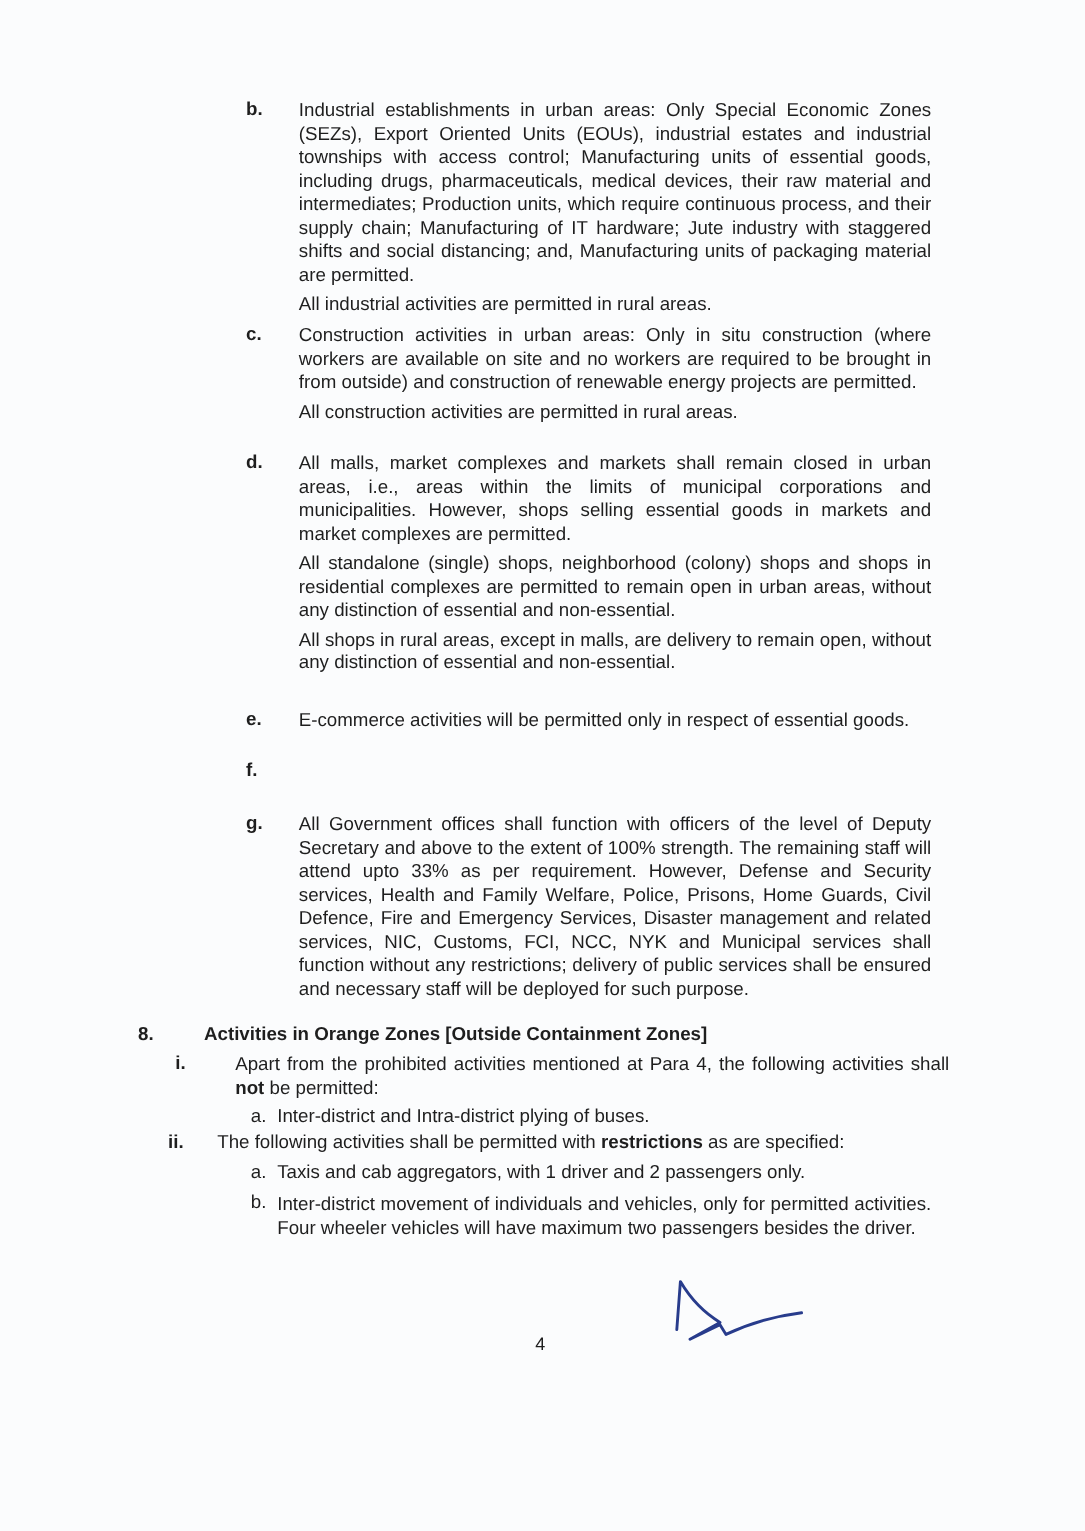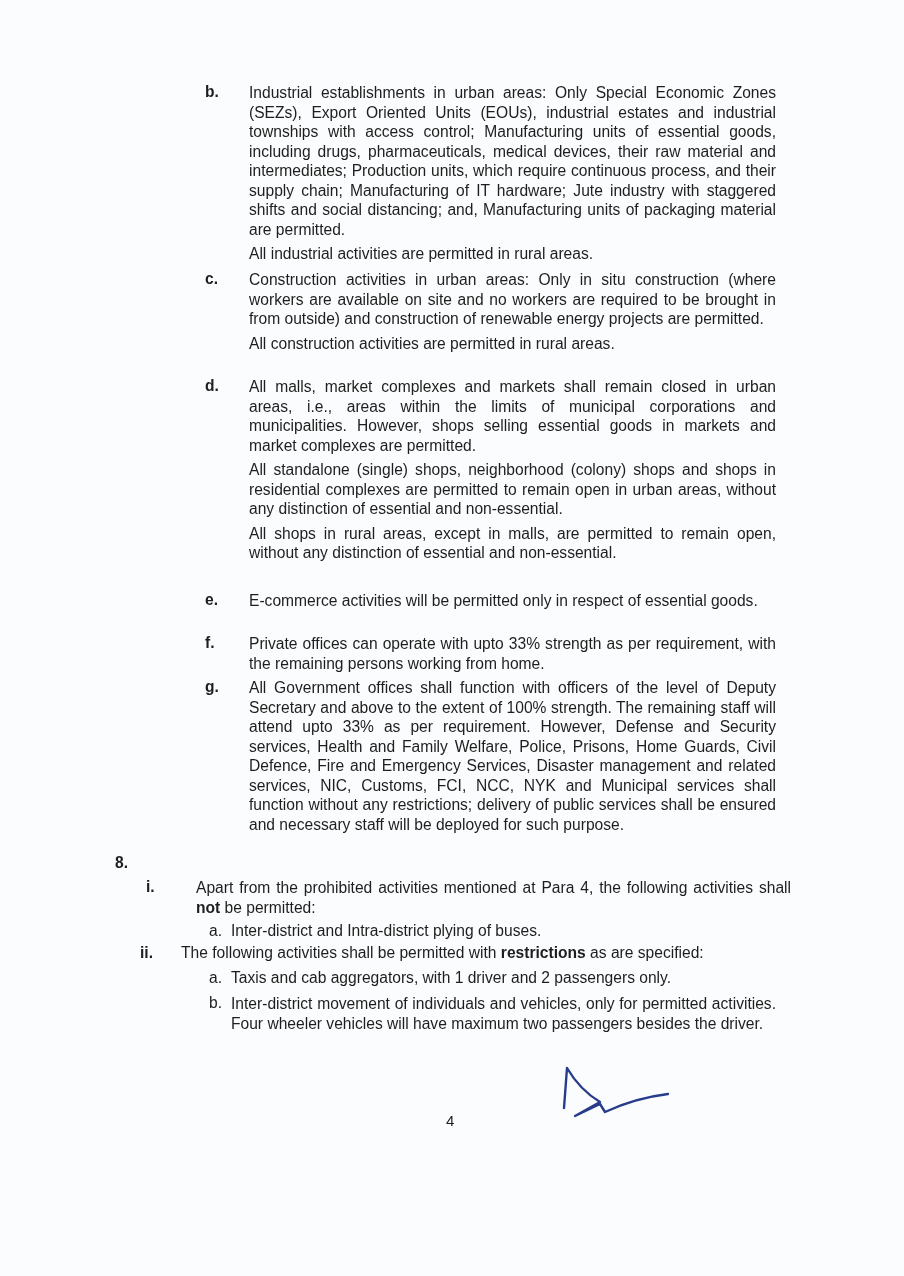--- a/index.html
+++ b/index.html
@@ -40,46 +40,44 @@
       <p>Construction activities in urban areas: Only in situ construction (where workers are available on site and no workers are required to be brought in from outside) and construction of renewable energy projects are permitted.</p>
       <p>All construction activities are permitted in rural areas.</p>
     </div>
   </div>
 
   <div class="item" style="top:377px;">
     <span class="lbl">d.</span>
     <div class="body">
       <p>All malls, market complexes and markets shall remain closed in urban areas, i.e., areas within the limits of municipal corporations and municipalities. However, shops selling essential goods in markets and market complexes are permitted.</p>
       <p>All standalone (single) shops, neighborhood (colony) shops and shops in residential complexes are permitted to remain open in urban areas, without any distinction of essential and non-essential.</p>
-      <p>All shops in rural areas, except in malls, are permitted to remain open, without any distinction of essential and non-essential.</p>
+      <p>All shops in rural areas, except in malls, are delivery to remain open, without any distinction of essential and non-essential.</p>
     </div>
   </div>
 
   <div class="item" style="top:591px;">
     <span class="lbl">e.</span>
     <div class="body">
       <p>E-commerce activities will be permitted only in respect of essential goods.</p>
     </div>
   </div>
 
   <div class="item" style="top:634px;">
     <span class="lbl">f.</span>
-    <div class="body">
-      <p>Private offices can operate with upto 33% strength as per requirement, with the remaining persons working from home.</p>
-    </div>
   </div>
 
   <div class="item" style="top:678px;">
     <span class="lbl">g.</span>
     <div class="body">
       <p>All Government offices shall function with officers of the level of Deputy Secretary and above to the extent of 100% strength.  The remaining staff will attend upto 33% as per requirement.  However, Defense and Security services, Health and Family Welfare, Police, Prisons, Home Guards, Civil Defence, Fire and Emergency Services, Disaster management and related services, NIC, Customs, FCI, NCC, NYK and Municipal services shall function without any restrictions; delivery of public services shall be ensured and necessary staff will be deployed for such purpose.</p>
     </div>
   </div>
 
   <div class="sec bold" style="left:115px; top:854px;">8.</div>
+  <div class="sec bold" style="left:170px; top:854px;">Activities in Orange Zones [Outside Containment Zones]</div>
 
   <div class="sec bold" style="left:146px; top:878px;">i.</div>
   <div class="sec" style="left:181px; top:878px; width:595px; line-height:19.5px; text-align:justify;margin-left:15px;"><span>Apart from the prohibited activities mentioned at Para 4, the following activities shall </span><span class="bold">not</span><span> be permitted:</span></div>
 
   <div class="sec" style="left:209px; top:922px;">a.</div>
   <div class="sec" style="left:231px; top:922px;">Inter-district and Intra-district plying of buses.</div>
 
   <div class="sec bold" style="left:140px; top:944px;">ii.</div>
   <div class="sec" style="left:181px; top:944px;"><span>The following activities shall be permitted with </span><span class="bold">restrictions</span><span> as are specified:</span></div>
 

